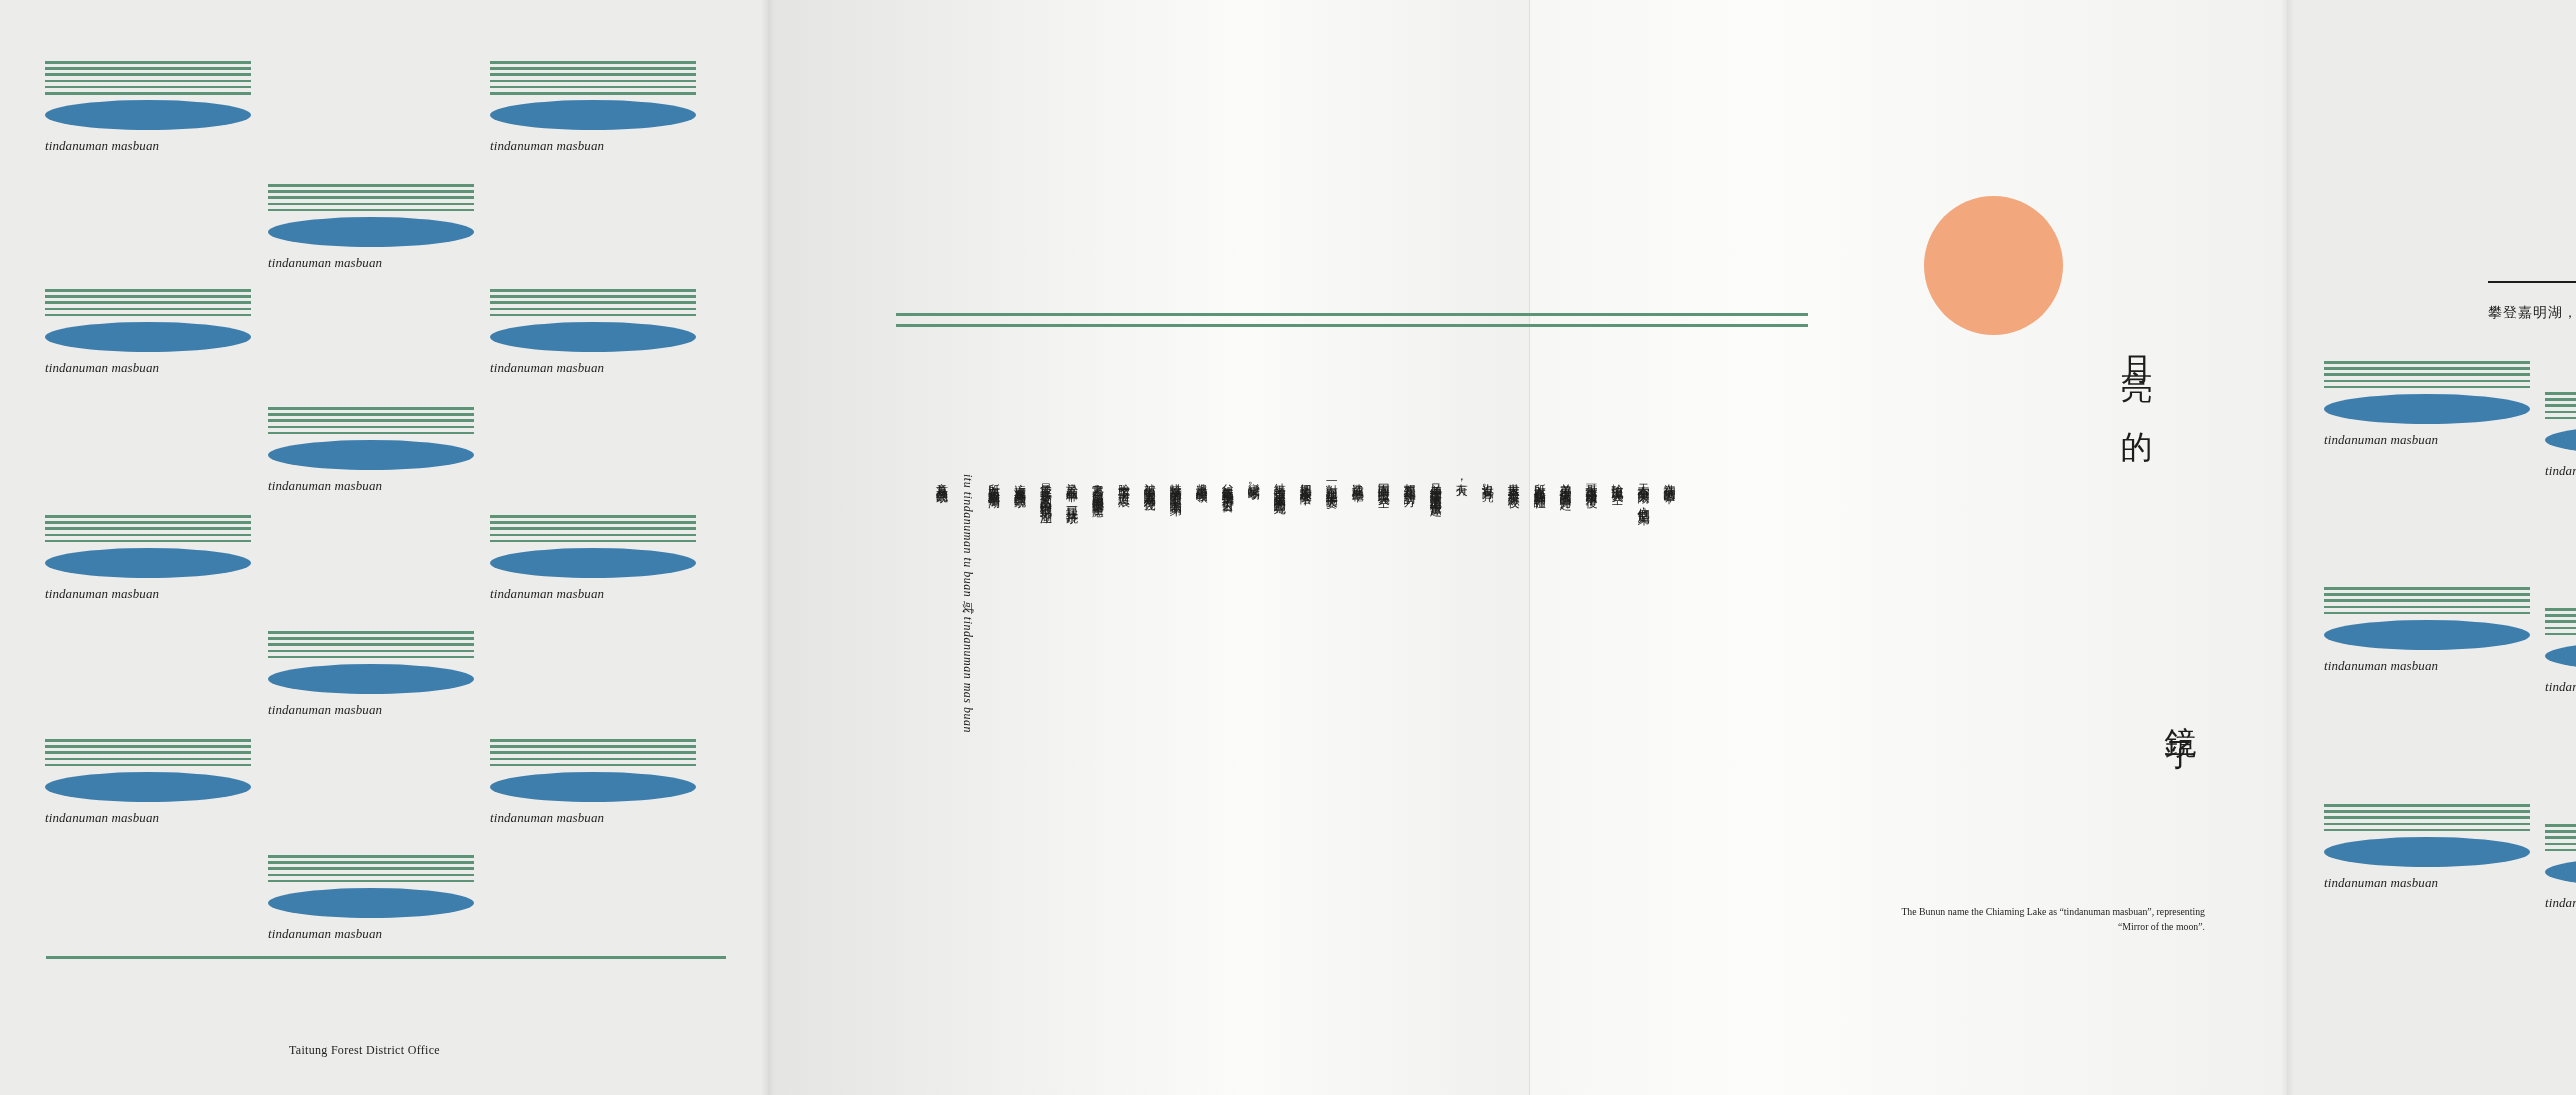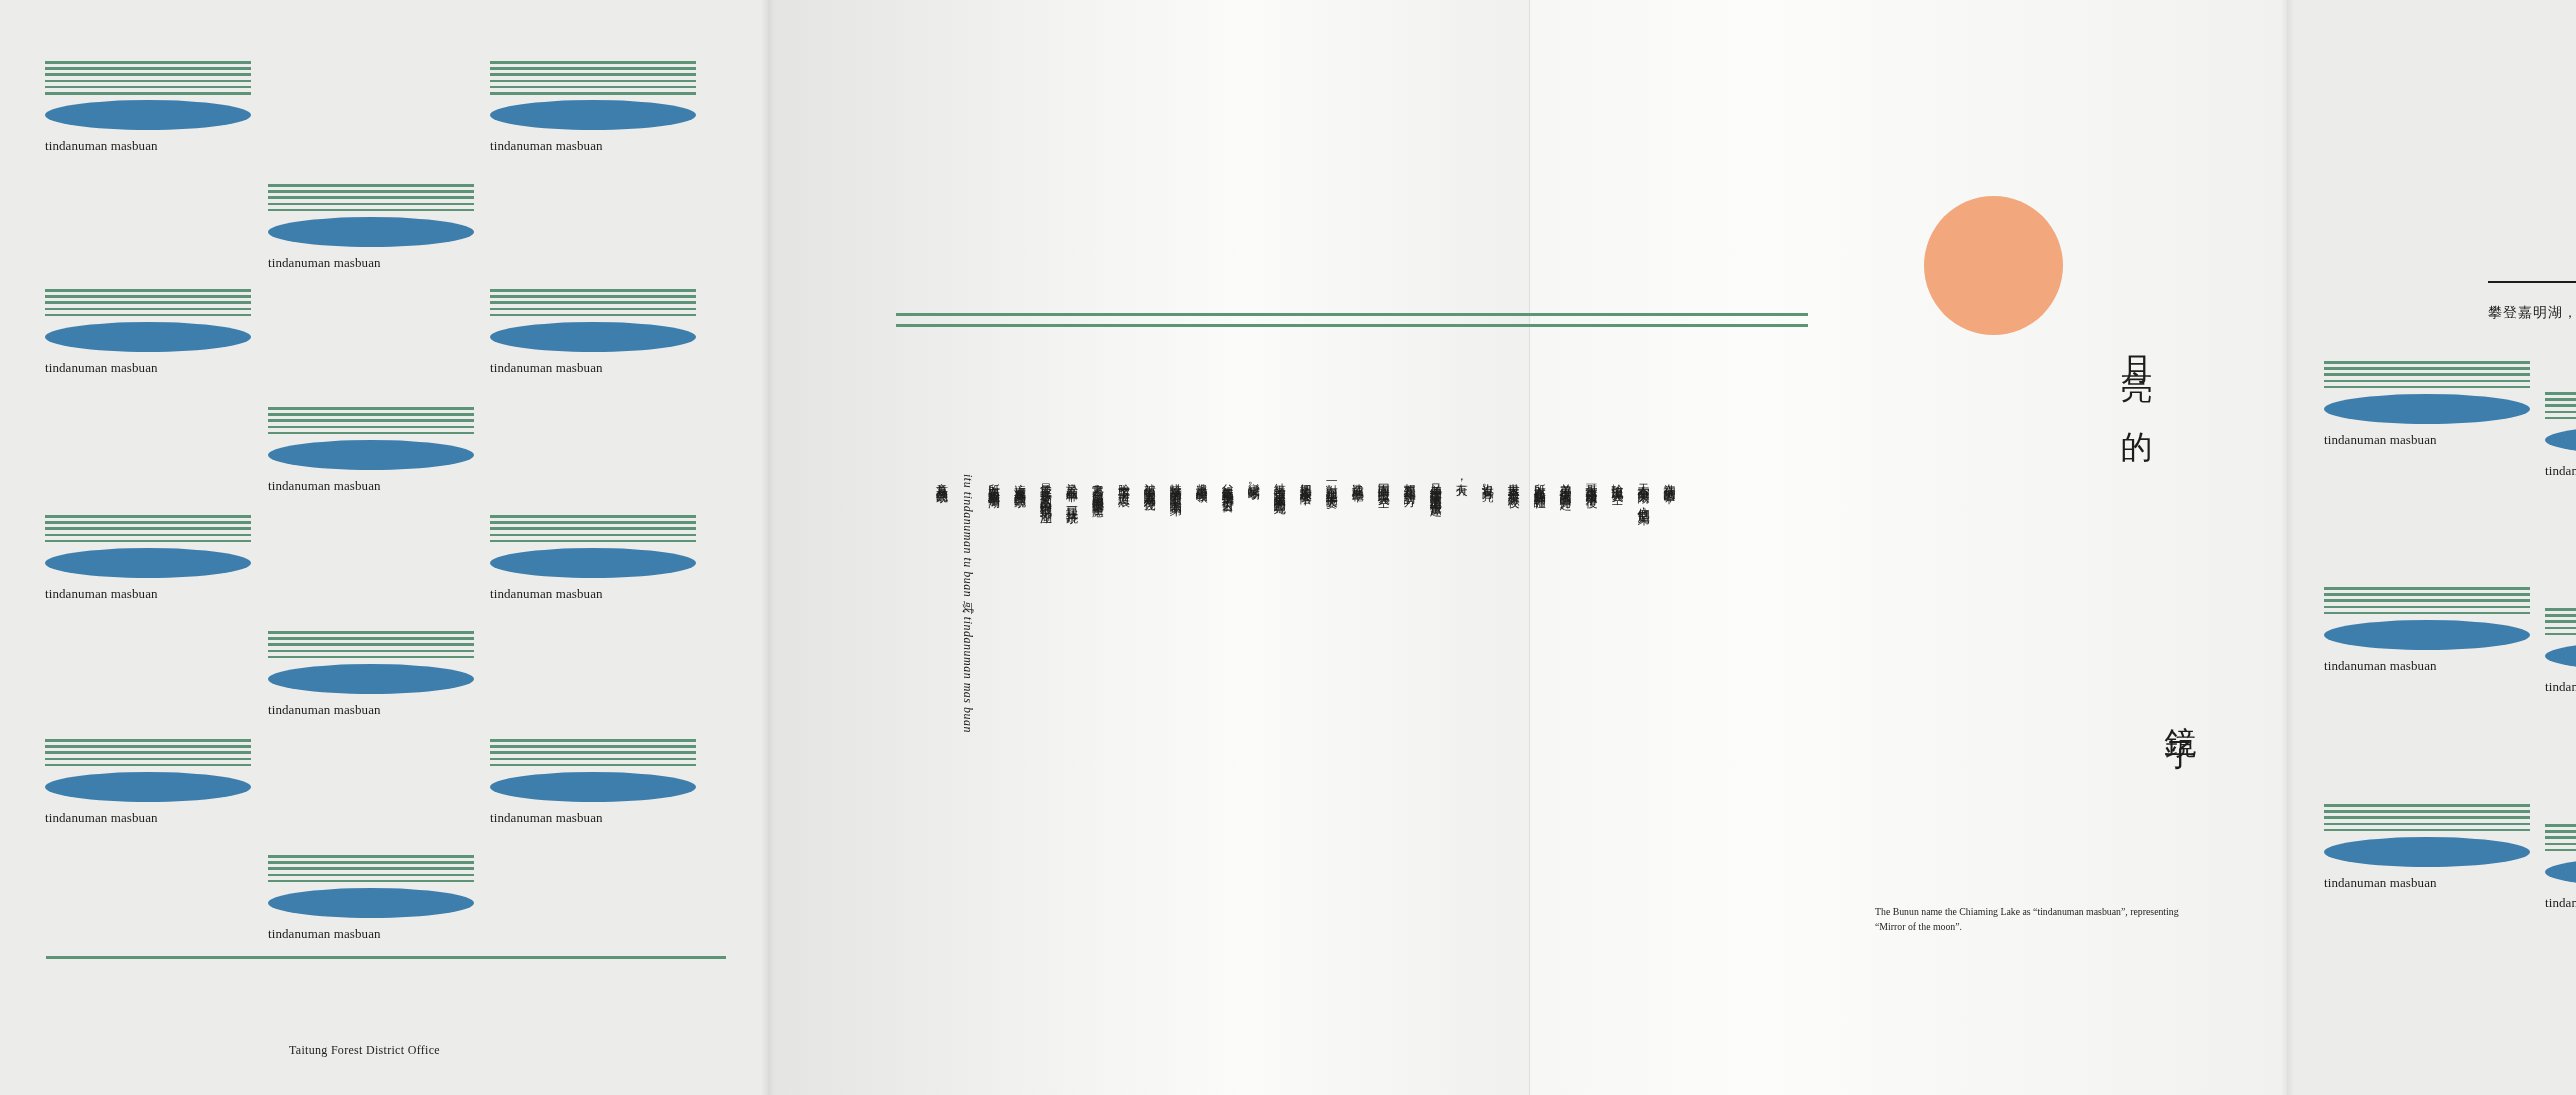--- a/index.html
+++ b/index.html
@@ -72,20 +72,21 @@
   }
   .motif .ellipse {
     width: 100%;
     height: 30px;
     border-radius: 50%;
     background: #3d7ead;
     margin-top: 5.2px;
   }
   .motif .label {
     margin-top: 8.2px;
+    font-style: italic;
     font-size: 13px;
     color: #1d1d1b;
     letter-spacing: 0.1px;
     white-space: nowrap;
   }
 
   
   .footer-text {
     position: absolute;
     font-size: 12px;
@@ -159,21 +160,21 @@
   #title-2 {
     left: 2159px;
     top: 701px;
     font-size: 32px;
   }
   #eng-caption {
     position: absolute;
     left: 1875px;
     top: 904px;
     width: 330px;
-    text-align: left;
+    text-align: right;
     font-size: 9.8px;
     line-height: 1.55;
     color: #1d1d1b;
   }
   #cert-rule {
     position: absolute;
     left: 2488px;
     top: 281px;
     width: 402px;
     height: 1.5px;

